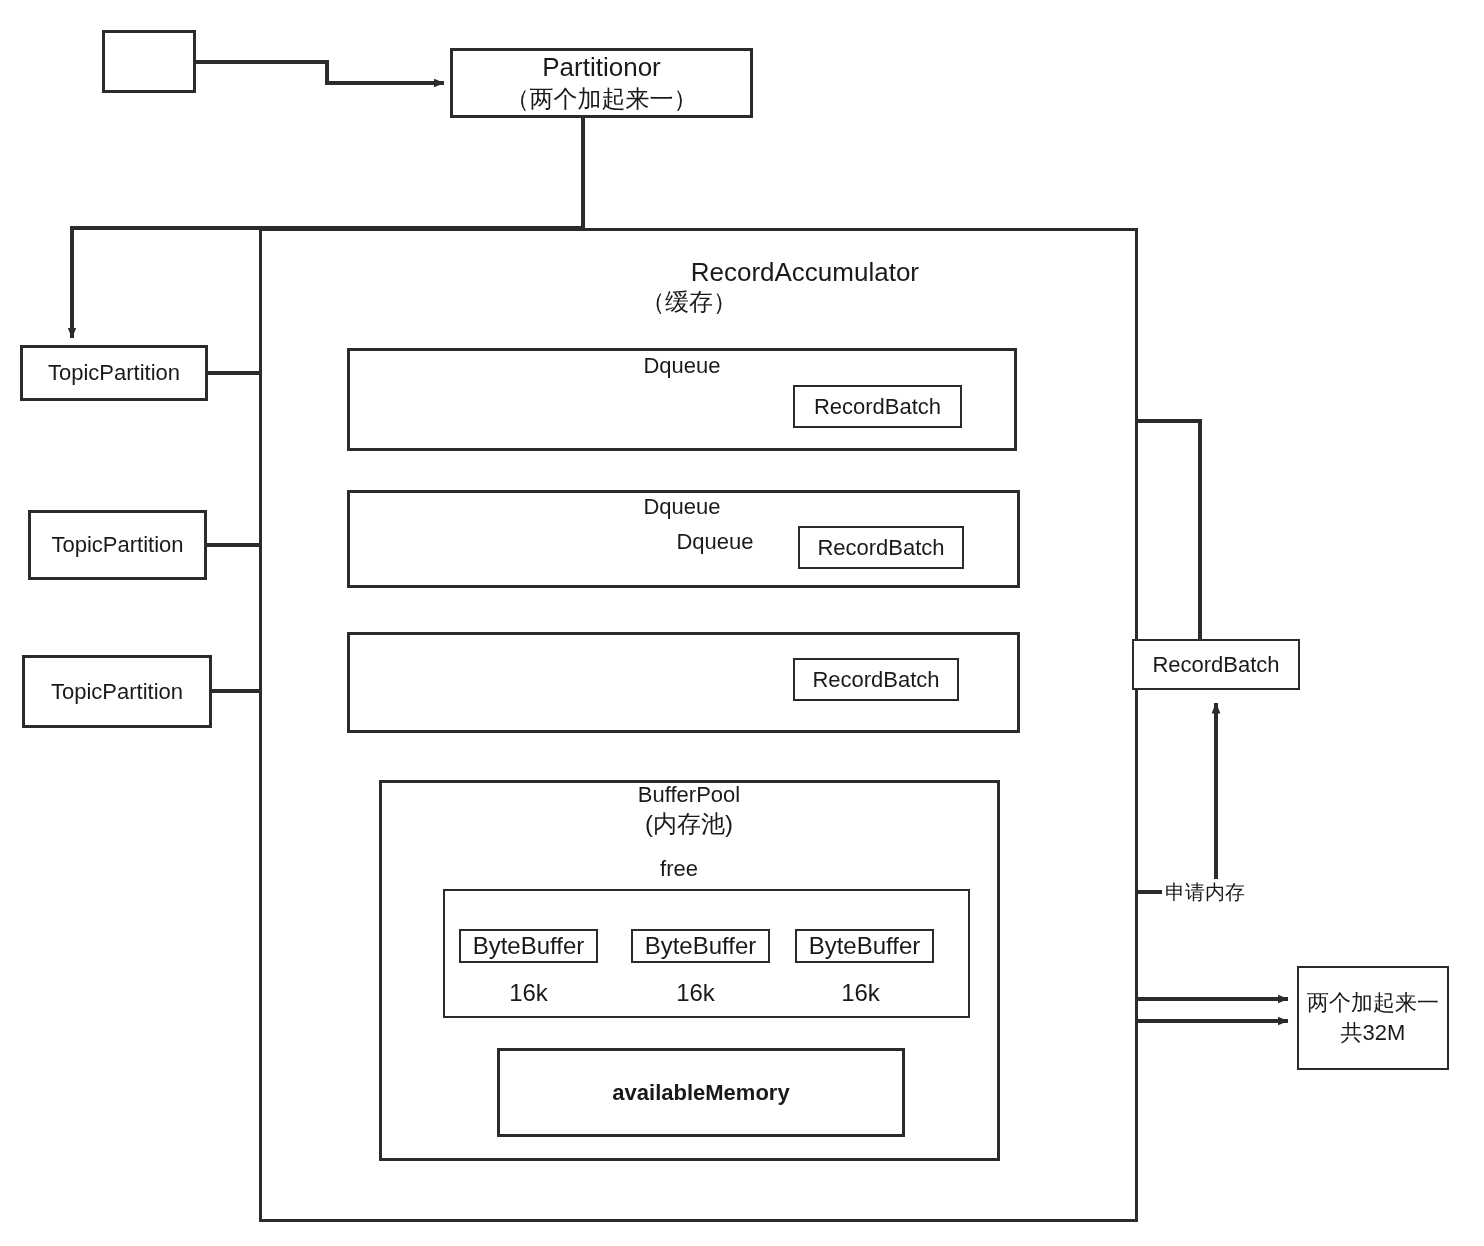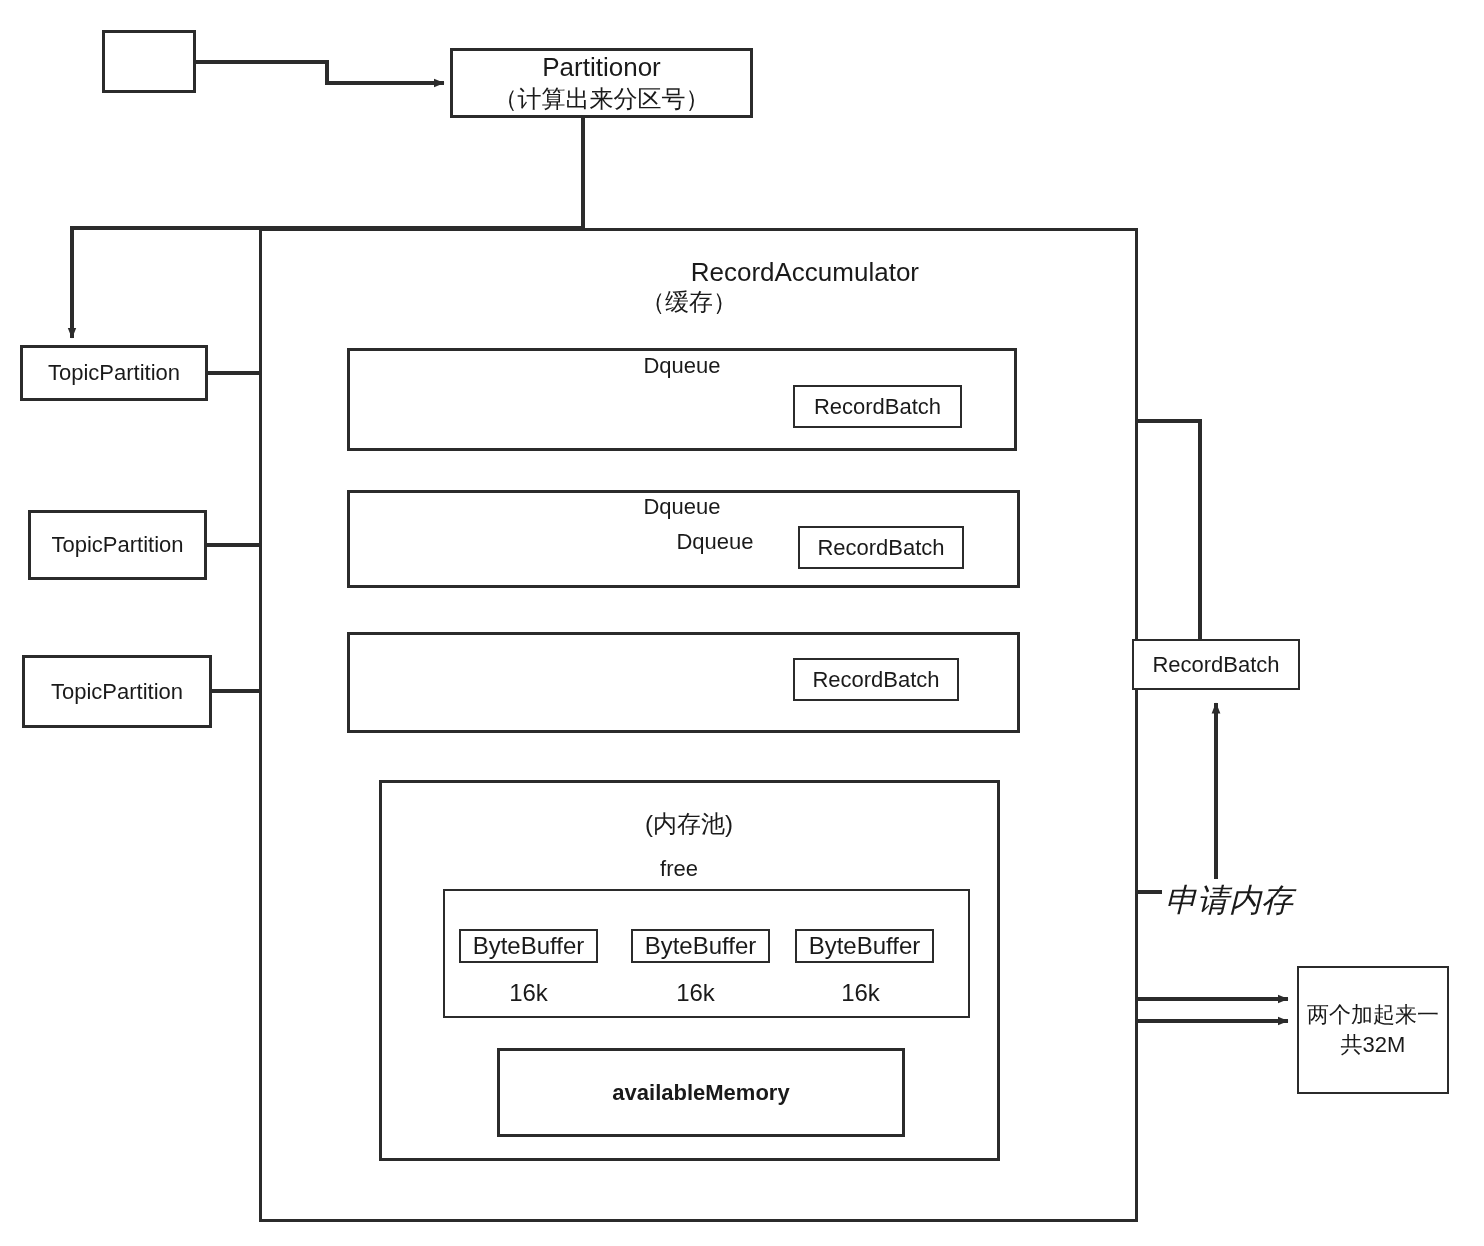--- a/index.html
+++ b/index.html
@@ -7,21 +7,21 @@
        font-family:"Liberation Sans","DejaVu Sans",sans-serif;color:#1a1a1a;}
   #stage{position:absolute;left:0;top:0;width:1484px;height:1246px;}
   .box{position:absolute;box-sizing:border-box;border:3px solid #2b2b2b;background:#ffffff;}
   .box.thin{border-width:2px;}
   .lbl{position:absolute;text-align:center;white-space:nowrap;line-height:1.25;color:#1a1a1a;}
   .ctr{display:flex;align-items:center;justify-content:center;text-align:center;}
   svg.wires{position:absolute;left:0;top:0;width:1484px;height:1246px;overflow:visible;}
   .fs26{font-size:26px;}
   .fs25{font-size:22px;}
   .fs24{font-size:24px;}
-  .memlabel{position:absolute;font-size:32px;background:#ffffff;padding:0 3px;white-space:nowrap;font-style:italic;}
+  .memlabel{position:absolute;font-size:20px;background:#ffffff;padding:0 3px;white-space:nowrap;}
 </style>
 </head>
 <body>
 
 <div id="stage">
 
   <svg class="wires" viewBox="0 0 1484 1246" xmlns="http://www.w3.org/2000/svg">
     <defs>
       <marker id="ah" markerWidth="12" markerHeight="12" refX="10.5" refY="5" orient="auto" markerUnits="userSpaceOnUse">
         <path d="M0,0.6 L11,5 L0,9.4 z" fill="#2b2b2b"></path>
@@ -48,21 +48,21 @@
       <path d="M968,925 L1134,925 L1134,999 L1288,999" marker-end="url(#ah)"></path>
 
       <path d="M905,1092 L1106,1092 L1106,1021 L1288,1021" marker-end="url(#ah)"></path>
     </g>
   </svg>
 
   <div class="box" style="left:102px;top:30px;width:94px;height:63px;"></div>
 
   <div class="box ctr" style="left:450px;top:48px;width:303px;height:70px;flex-direction:column;">
     <div class="fs26">Partitionor</div>
-    <div class="fs24">（计算出来分区号）</div>
+    <div class="fs24">（两个加起来一）</div>
   </div>
 
   <div class="box" style="left:259px;top:228px;width:879px;height:994px;"></div>
   <div class="lbl fs26" style="left:459px;top:256px;width:460px;text-align:right;">RecordAccumulator</div>
   <div class="lbl fs24" style="left:459px;top:287px;width:460px;">（缓存）</div>
 
   <div class="box ctr fs25" style="left:20px;top:345px;width:188px;height:56px;">TopicPartition</div>
   <div class="box ctr fs25" style="left:28px;top:510px;width:179px;height:70px;">TopicPartition</div>
   <div class="box ctr fs25" style="left:22px;top:655px;width:190px;height:73px;">TopicPartition</div>
 
@@ -72,38 +72,39 @@
 
   <div class="box" style="left:347px;top:490px;width:673px;height:98px;"></div>
   <div class="lbl fs25" style="left:547px;top:493px;width:270px;">Dqueue</div>
   <div class="lbl fs25" style="left:580px;top:528px;width:270px;">Dqueue</div>
   <div class="box ctr thin fs25" style="left:798px;top:526px;width:166px;height:43px;">RecordBatch</div>
 
   <div class="box" style="left:347px;top:632px;width:673px;height:101px;"></div>
   <div class="box ctr thin fs25" style="left:793px;top:658px;width:166px;height:43px;">RecordBatch</div>
 
   <div class="box" style="left:379px;top:780px;width:621px;height:381px;"></div>
+  <div class="lbl fs25" style="left:479px;top:781px;width:420px;">BufferPool</div>
   <div class="lbl fs25" style="left:479px;top:855px;width:400px;">free</div>
   <div class="lbl fs24" style="left:479px;top:809px;width:420px;">(内存池)</div>
 
   <div class="box thin" style="left:443px;top:889px;width:527px;height:129px;"></div>
 
   <div class="box ctr thin fs24" style="left:459px;top:929px;width:139px;height:34px;">ByteBuffer</div>
   <div class="lbl fs24" style="left:459px;top:978px;width:139px;">16k</div>
 
   <div class="box ctr thin fs24" style="left:631px;top:929px;width:139px;height:34px;">ByteBuffer</div>
   <div class="lbl fs24" style="left:626px;top:978px;width:139px;">16k</div>
 
   <div class="box ctr thin fs24" style="left:795px;top:929px;width:139px;height:34px;">ByteBuffer</div>
   <div class="lbl fs24" style="left:791px;top:978px;width:139px;">16k</div>
 
   <div class="box ctr fs25" style="left:497px;top:1048px;width:408px;height:89px;font-weight:bold;">availableMemory</div>
 
   <div class="box ctr thin fs25" style="left:1132px;top:639px;width:168px;height:51px;">RecordBatch</div>
 
   <div class="memlabel" style="left:1162px;top:879px;">申请内存</div>
 
-  <div class="box ctr thin" style="left:1297px;top:966px;width:152px;height:128px;flex-direction:column;">
+  <div class="box ctr thin" style="left:1297px;top:966px;width:152px;height:104px;flex-direction:column;">
     <div class="fs25">两个加起来一</div>
     <div class="fs25">共32M</div>
   </div>
 
 </div>
 
 </body></html>

